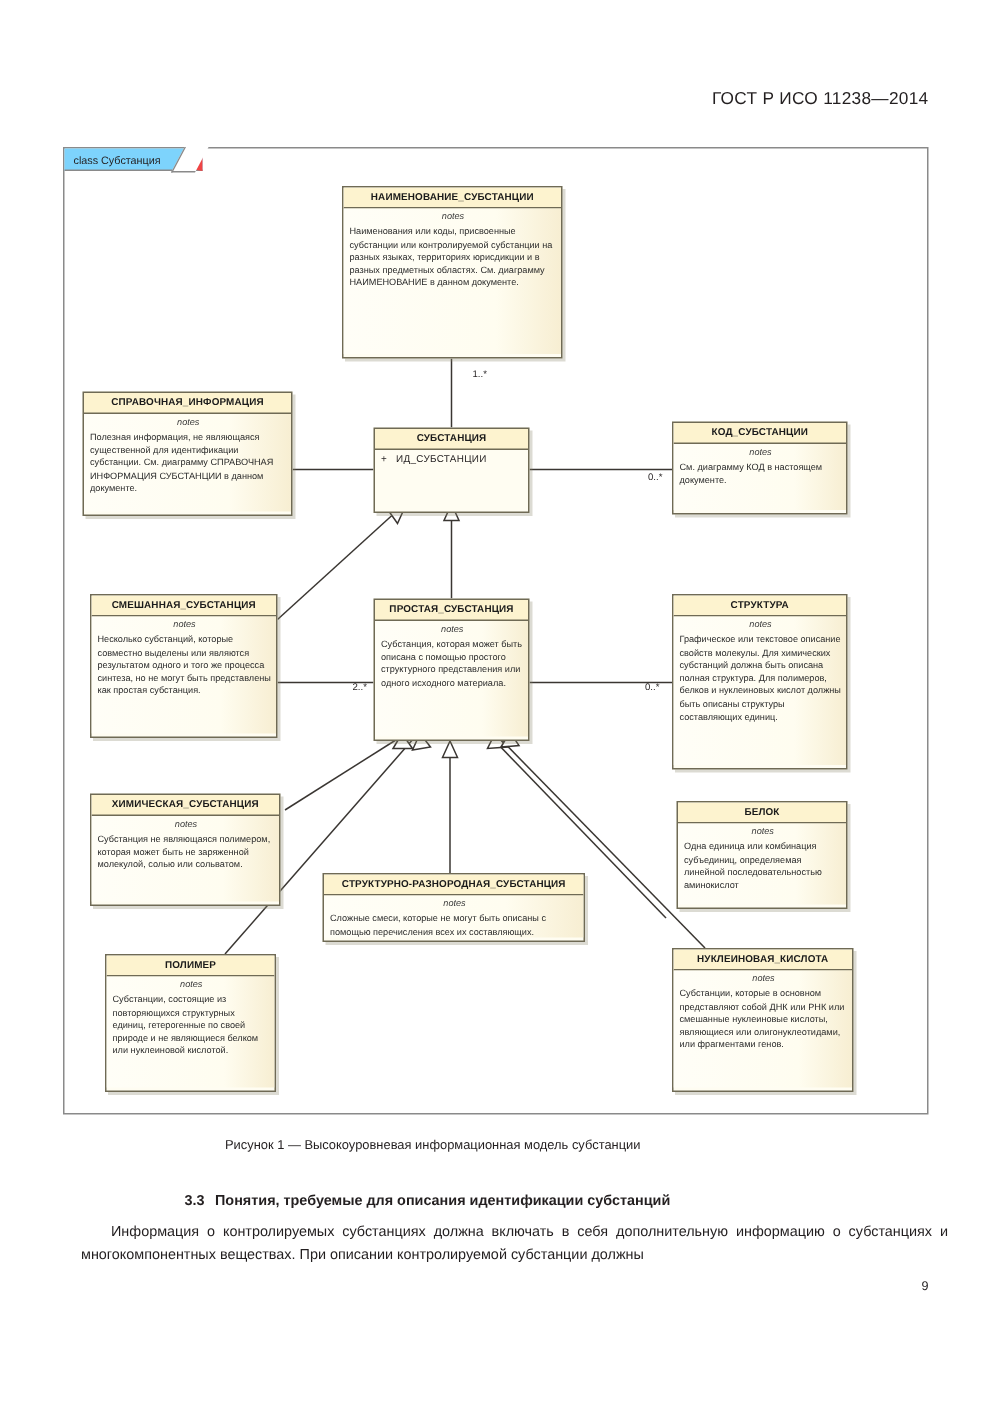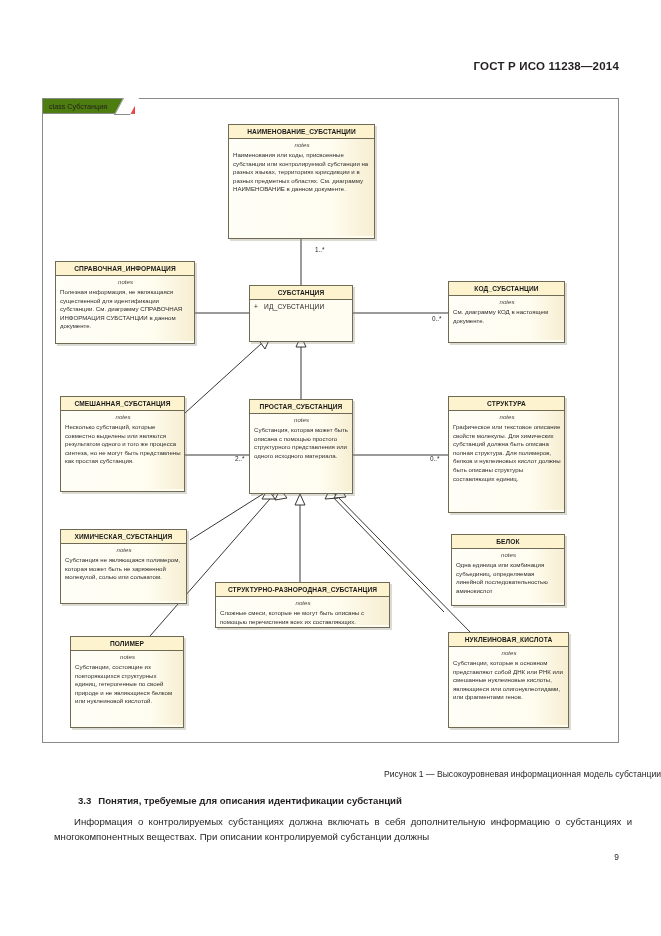--- a/index.html
+++ b/index.html
@@ -20,21 +20,21 @@
     position: absolute;
     inset: 0;
   }
 
   
   .doc-header {
     position: absolute;
     top: 60px;
     right: 42px;
     font-size: 11.5px;
-    font-weight: bold;
+    font-weight: normal;
     letter-spacing: 0.2px;
     white-space: nowrap;
   }
 
   
   .diagram-frame {
     position: absolute;
     left: 42px;
     top: 98px;
     width: 577px;
@@ -44,21 +44,21 @@
     background: #ffffff;
   }
   .frame-tab {
     position: absolute;
     left: 0px;
     top: 0px;
     height: 15px;
     padding: 0 22px 0 6px;
     border-right: 6px solid #ef4444;
     border-bottom: 1px solid #8a8a8a;
-    background: #4d7c0f;
+    background: #7dd3fc;
     font-size: 7.2px;
     line-height: 15px;
     white-space: nowrap;
     box-sizing: border-box;
   }
   .frame-tab::after {
     content: "";
     position: absolute;
     right: -1px;
     top: -1px;
@@ -129,33 +129,32 @@
     padding: 3px 4px;
     letter-spacing: 0.2px;
   }
   .uml .attr .plus { margin-right: 6px; }
 
   
   .figure-caption {
     position: absolute;
     left: 0;
     top: 758px;
-    width: 661px;
-    text-align: right;
+    width: 577px;
+    text-align: center;
     font-size: 8.6px;
-    margin-top: 11px;
   }
   .sec-heading {
     position: absolute;
     left: 78px;
     top: 795px;
     font-size: 9.6px;
     font-weight: bold;
   }
-  .sec-heading .num { margin-right: 7px; }
+  .sec-heading .num { margin-right: 7px; margin-left: 45px; }
   .body-par {
     position: absolute;
     left: 42px;
     top: 815px;
     width: 578px;
     font-size: 9.6px;
     line-height: 1.52;
     text-align: justify;
     margin-left: 12px;
   }

